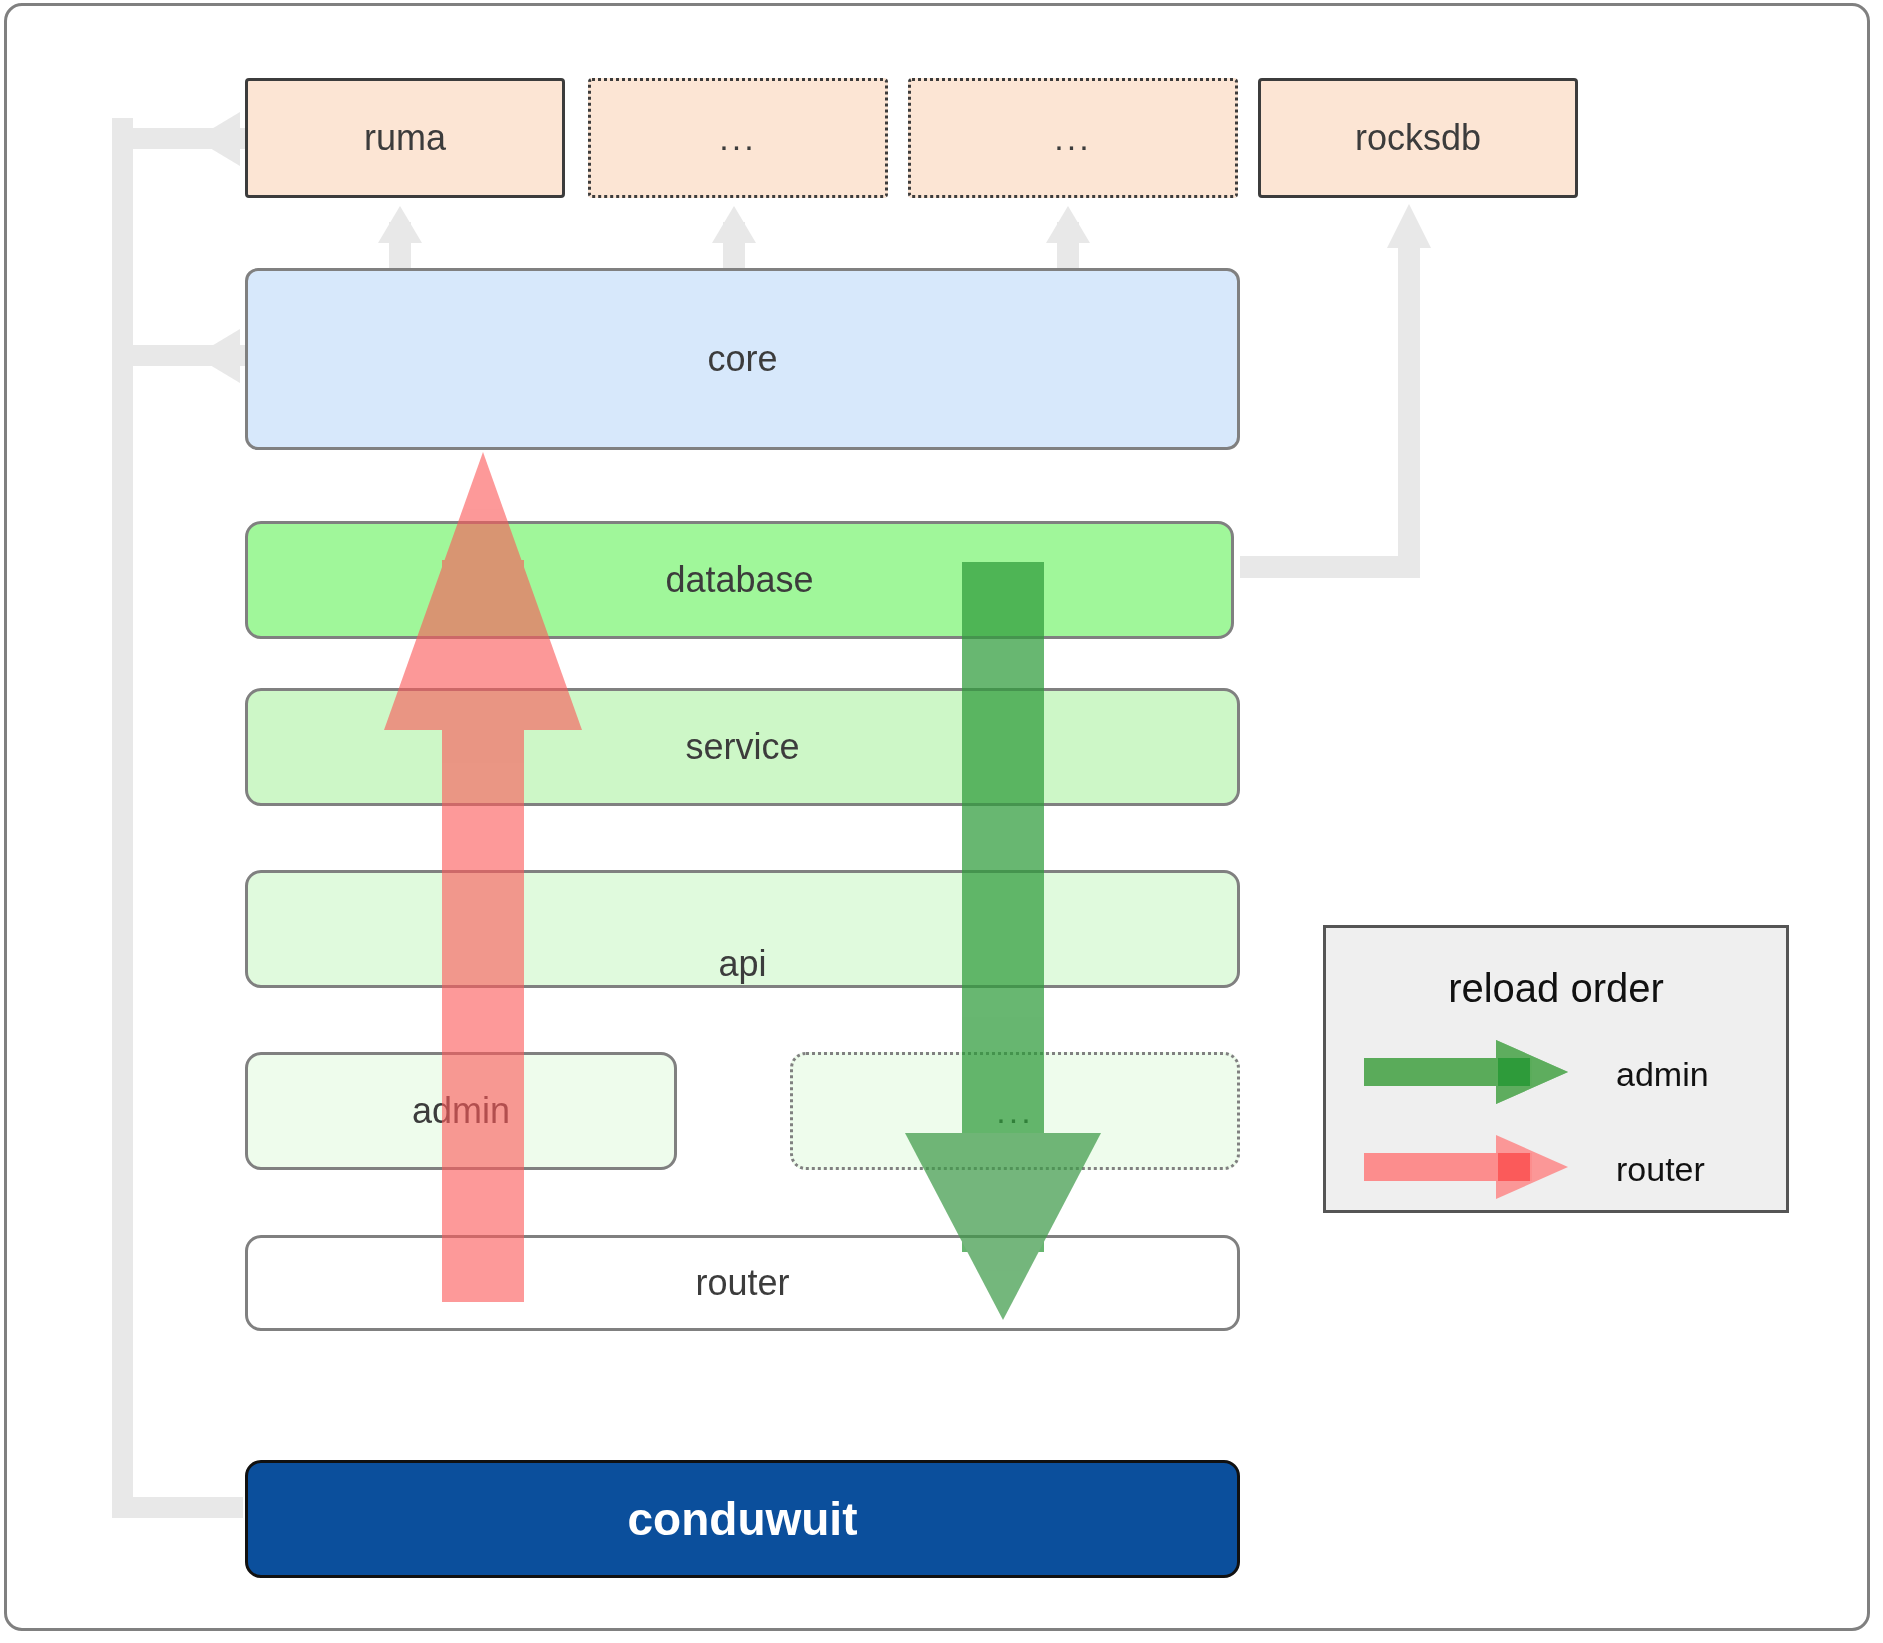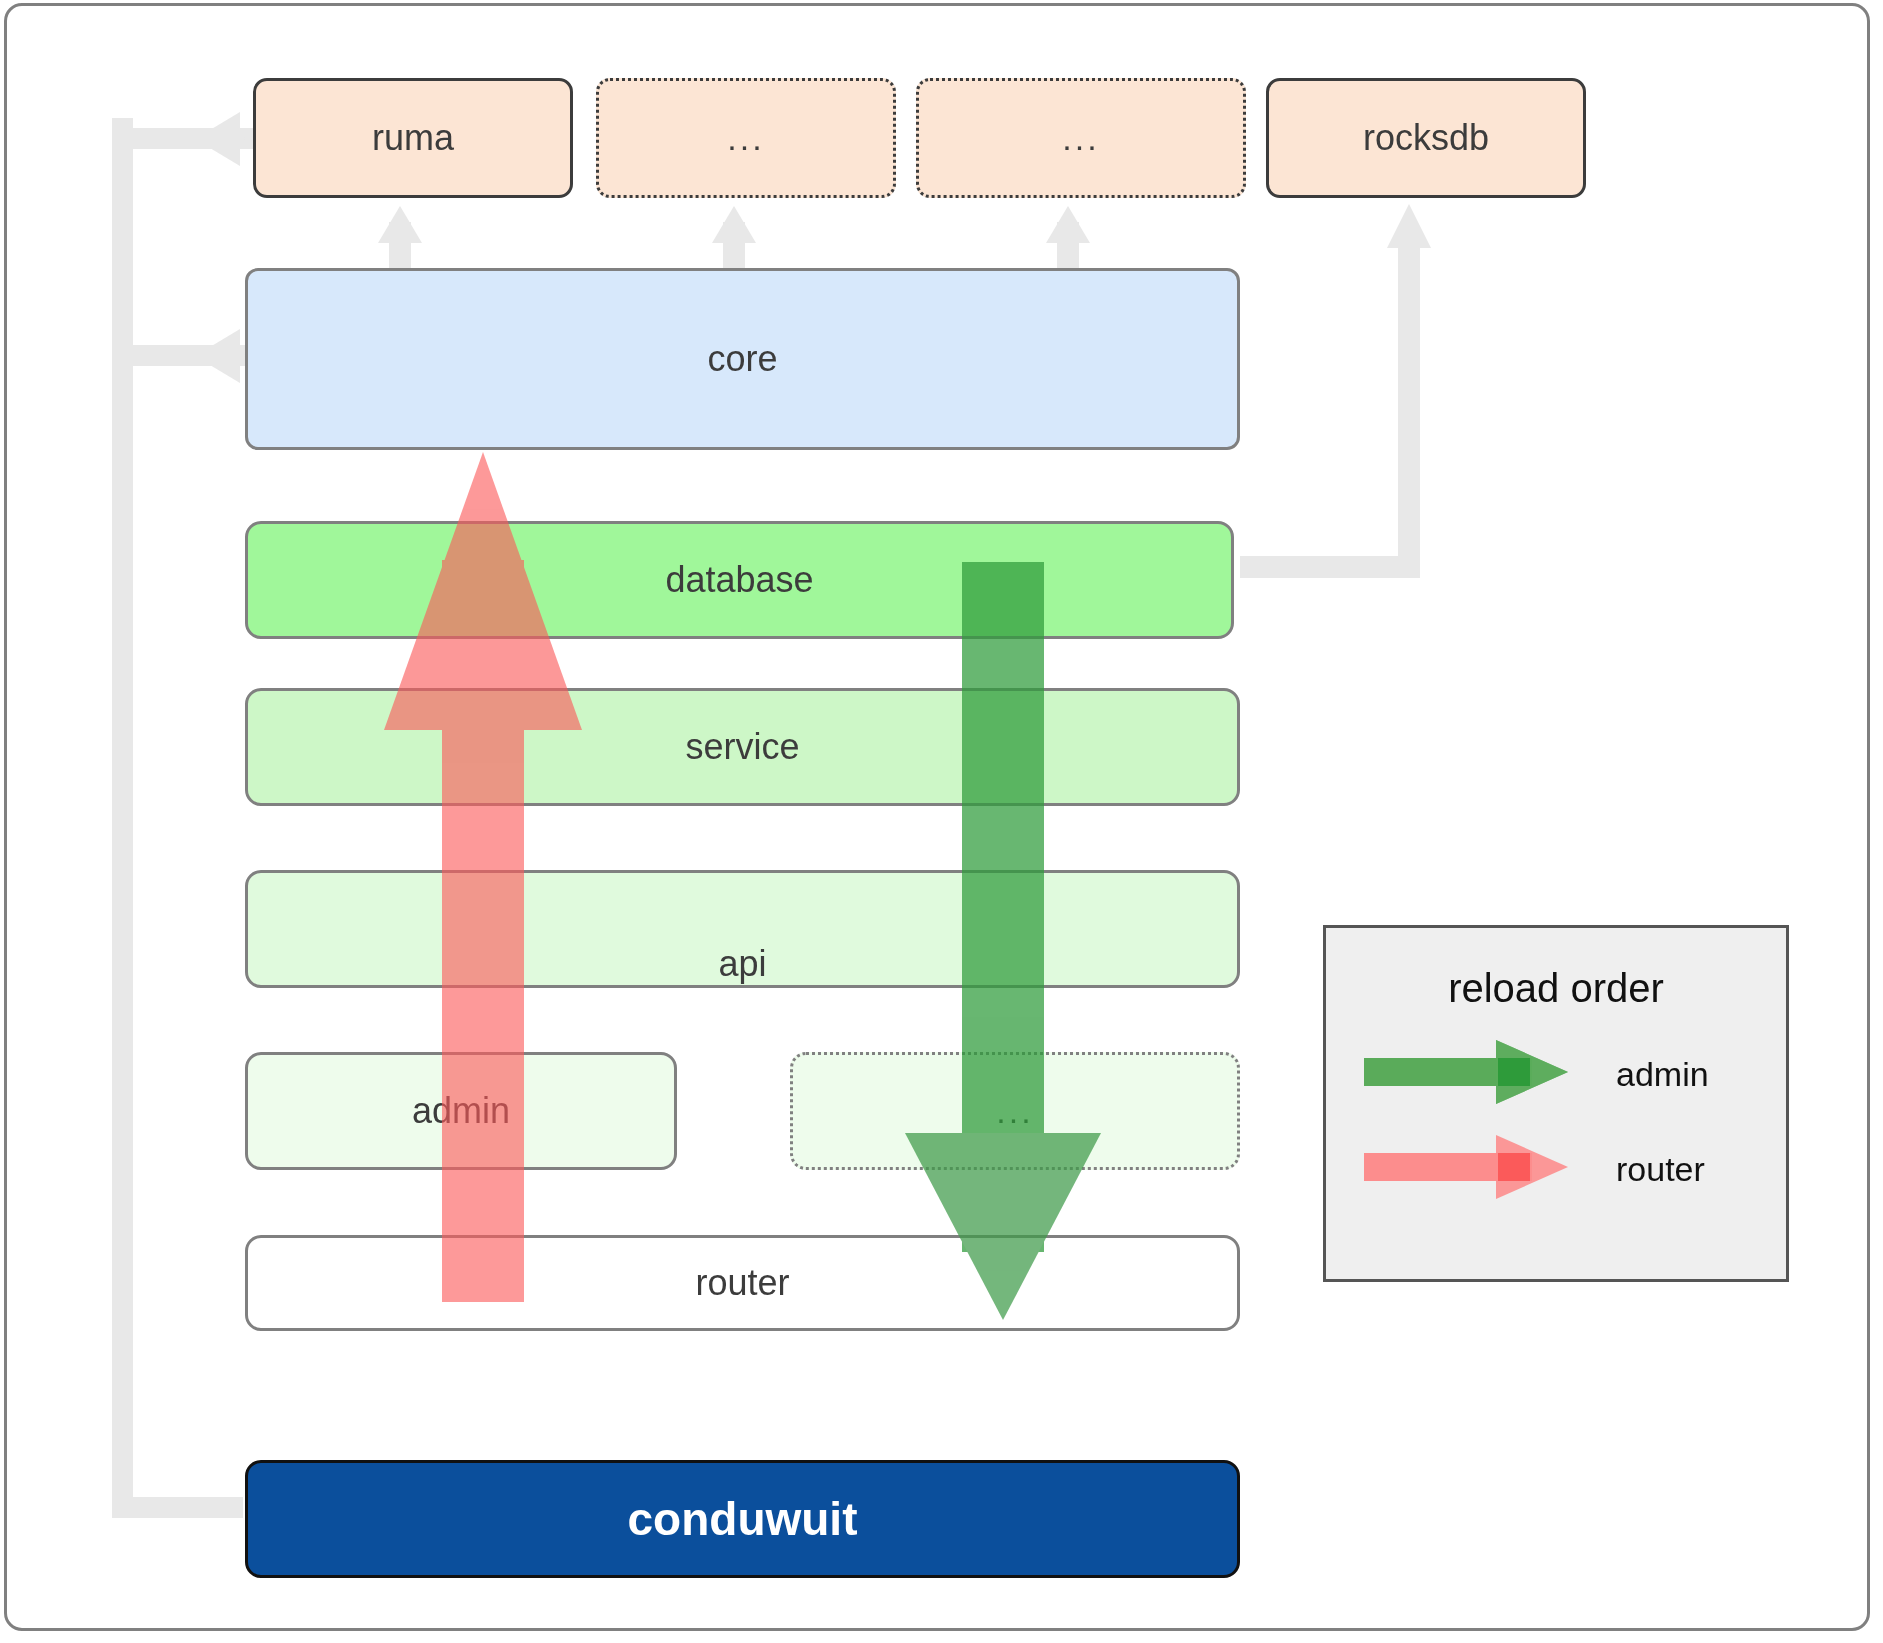--- a/index.html
+++ b/index.html
@@ -27,22 +27,21 @@
     justify-content:center;
     text-align:center;
     color:#3c3c3c;
     font-size:36px;
     border-radius:14px;
   }
   
   .dep{
     background:#fce5d4;
     border:3px solid #3c3c3c;
-    border-radius:14px;
-    margin-left:8px;
+    border-radius:4px;
   }
   .dep.dashed{
     border:3px dotted #3c3c3c;
   }
   
   .crate{
     border:3px solid #808080;
     border-radius:16px;
   }
   .crate.dotted{ border:3px dotted #808080; }
@@ -185,21 +184,21 @@
       <rect x="442" y="560" width="82" height="742" fill="#fb5a5a"></rect>
       <polygon points="483,452 582,730 384,730" fill="#fb5a5a"></polygon>
     </g>
 
     <g opacity="0.72">
       <rect x="962" y="562" width="82" height="690" fill="#2e9b3a"></rect>
       <polygon points="1003,1320 905,1133 1101,1133" fill="#3f9b4a"></polygon>
     </g>
   </svg>
 
-  <div class="legend" style="left:1323px;top:925px;width:466px;height:357px;">
+  <div class="legend" style="left:1323px;top:925px;width:466px;height:288px;">
     <div class="legend-title">reload order</div>
 
     <svg width="466" height="357" style="position:absolute;left:0;top:0;" viewBox="0 0 466 357">
       <g>
         <rect x="38" y="130" width="168" height="28" fill="#5aab5a"></rect>
         <polygon points="242,144 170,112 170,176" fill="#5aab5a" opacity="0.85"></polygon>
         <polygon points="170,112 242,144 170,176" fill="#5aab5a" opacity="0.85"></polygon>
         <rect x="172" y="130" width="32" height="28" fill="#2e9b3a"></rect>
       </g>
       <g>

